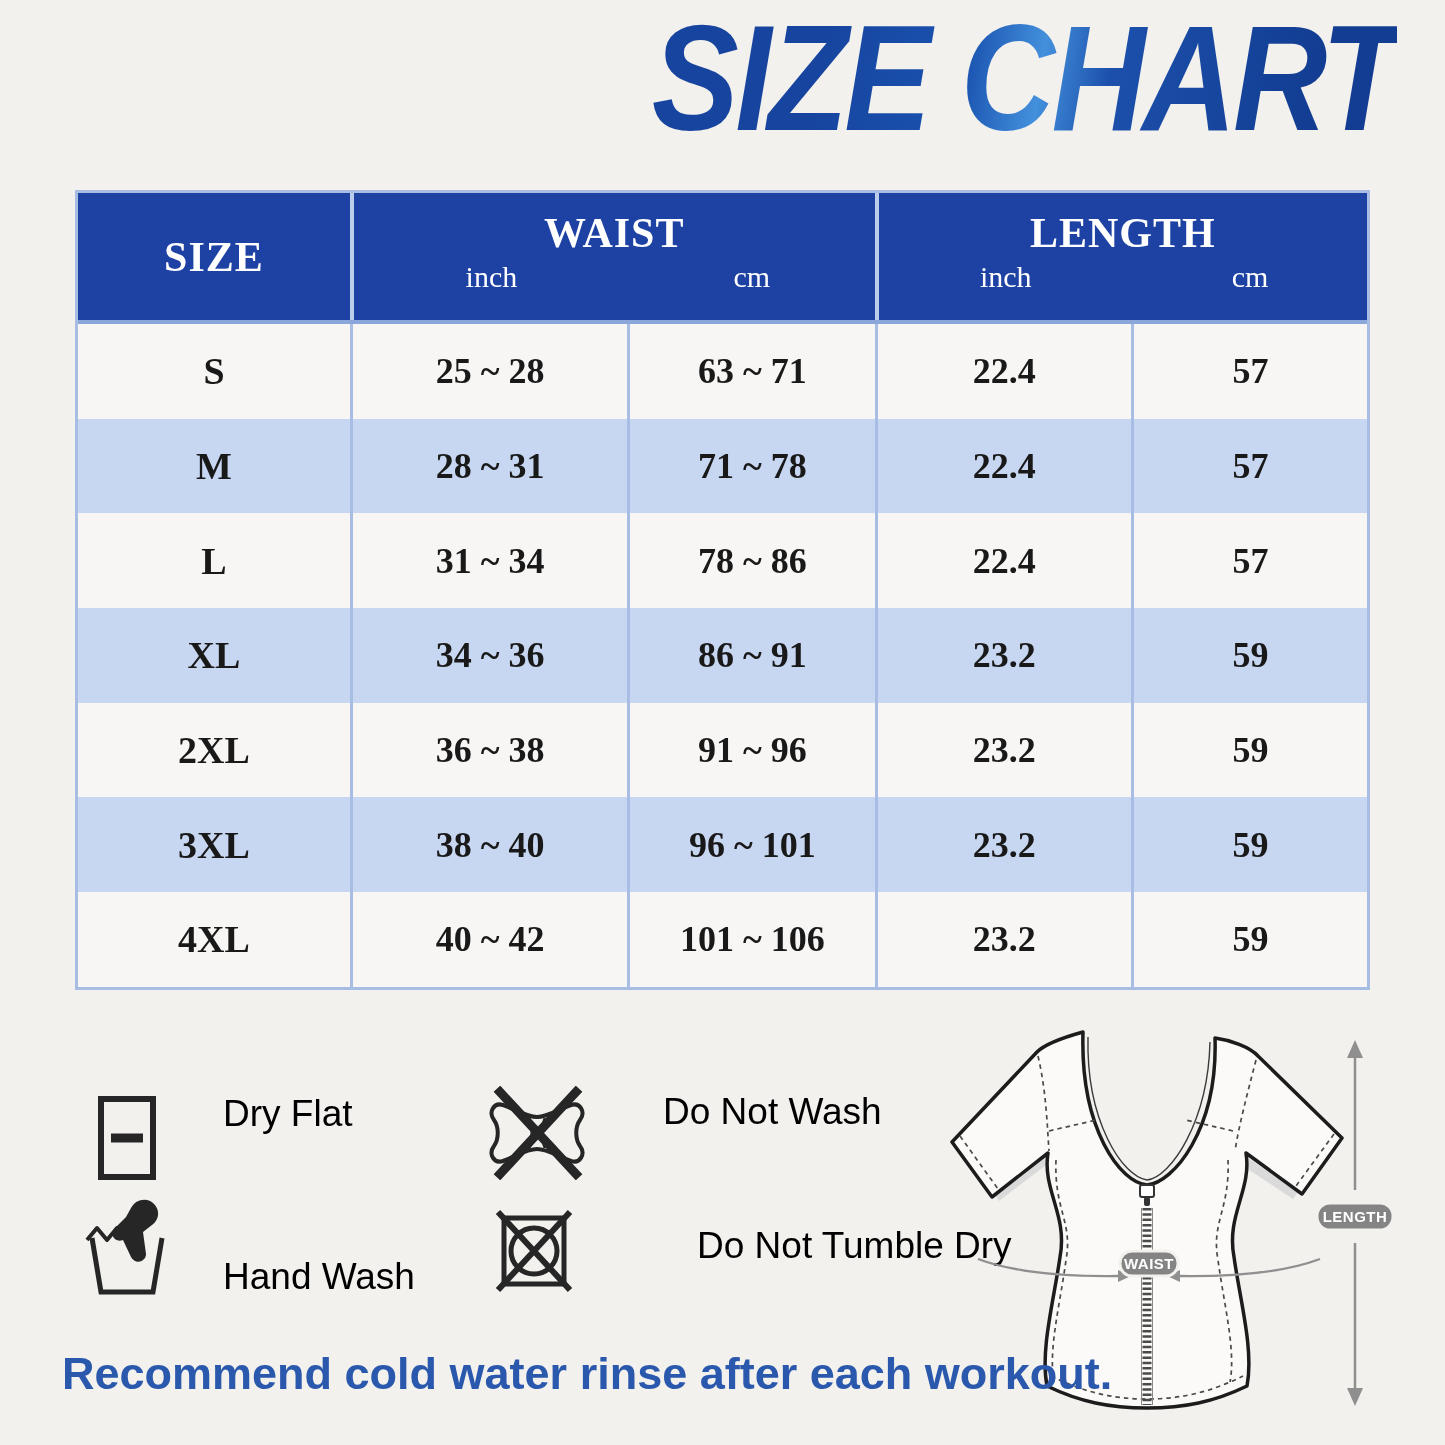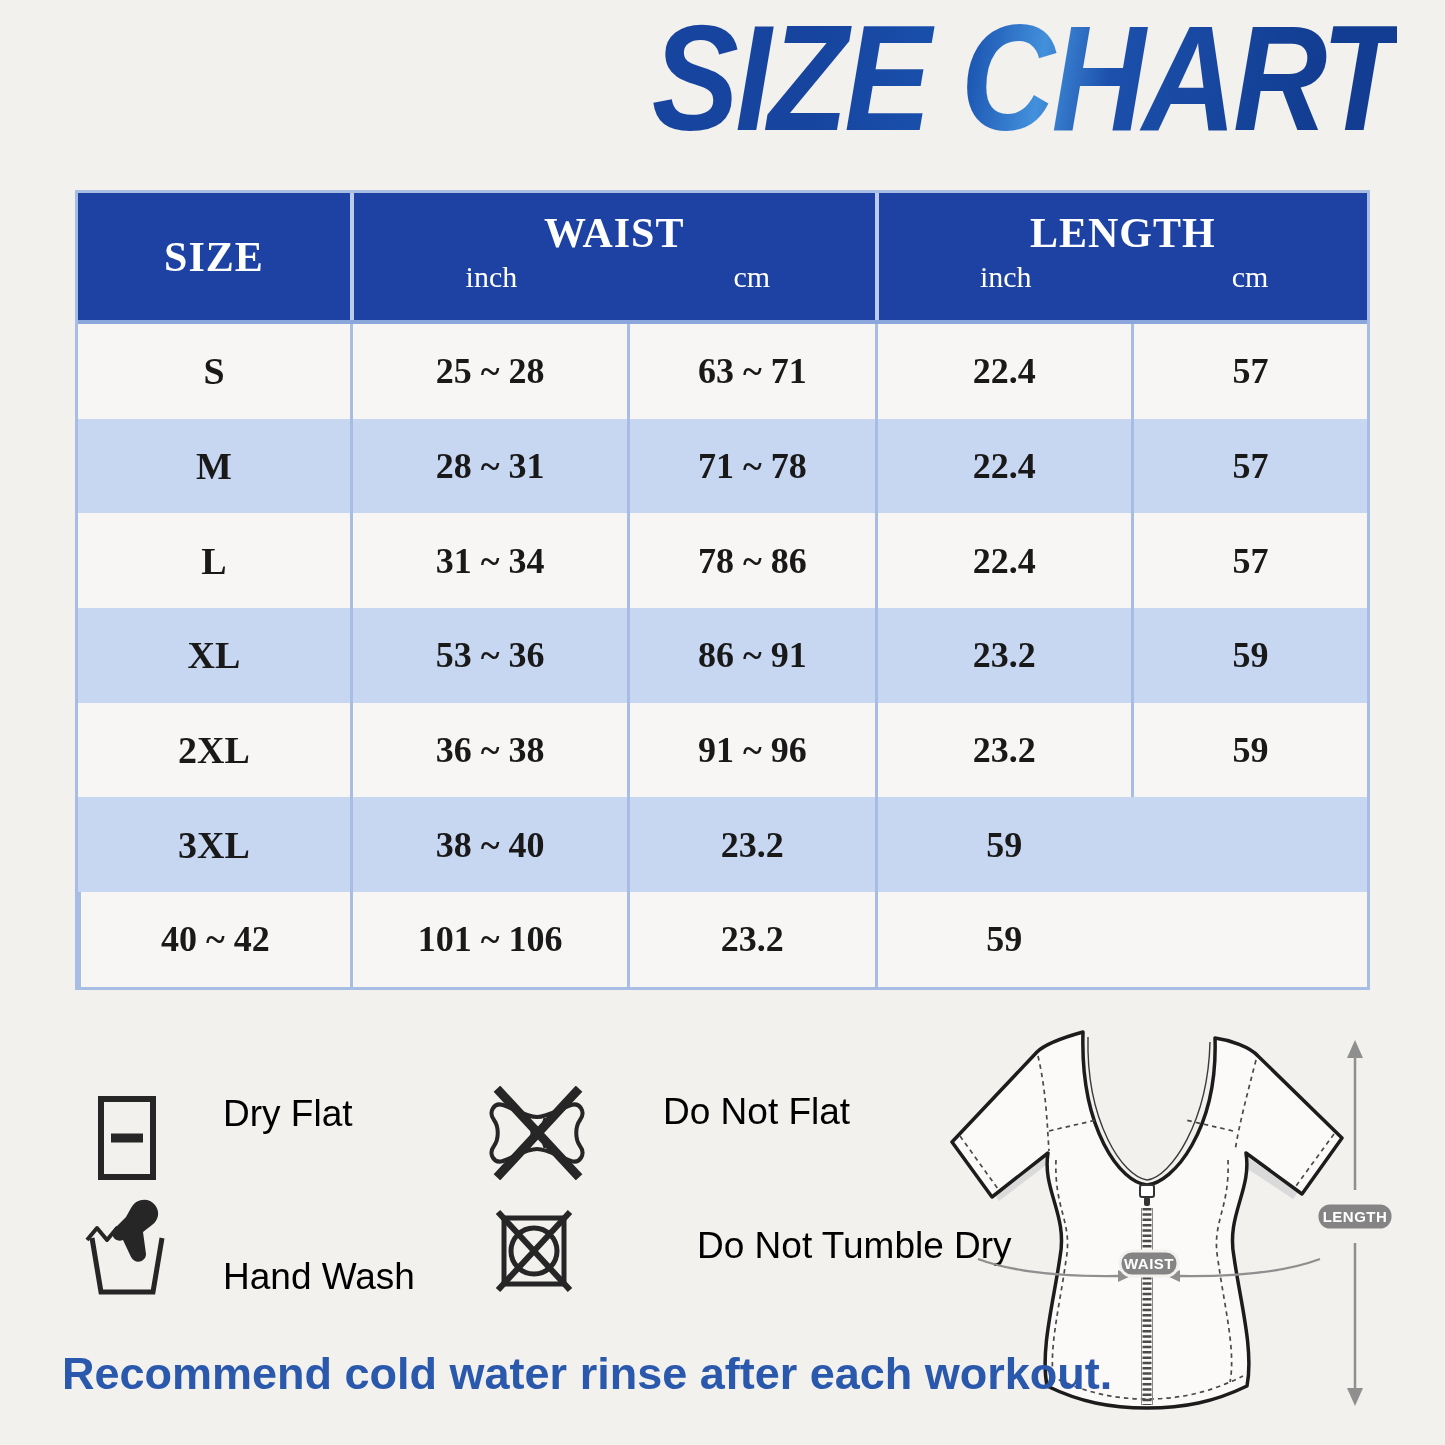--- a/index.html
+++ b/index.html
@@ -93,60 +93,62 @@
       </div>
       <div class="trow">
         <div class="td td-size">L</div>
         <div class="td">31 ~ 34</div>
         <div class="td">78 ~ 86</div>
         <div class="td">22.4</div>
         <div class="td">57</div>
       </div>
       <div class="trow alt">
         <div class="td td-size">XL</div>
-        <div class="td">53 ~ 36</div>
+        <div class="td">34 ~ 36</div>
         <div class="td">86 ~ 91</div>
         <div class="td">23.2</div>
         <div class="td">59</div>
       </div>
       <div class="trow">
         <div class="td td-size">2XL</div>
         <div class="td">36 ~ 38</div>
         <div class="td">91 ~ 96</div>
         <div class="td">23.2</div>
         <div class="td">59</div>
       </div>
       <div class="trow alt">
         <div class="td td-size">3XL</div>
         <div class="td">38 ~ 40</div>
-        <div class="td">23.2</div>
-        <div class="td">59</div>
-      </div>
-      <div class="trow">
+        <div class="td">96 ~ 101</div>
+        <div class="td">23.2</div>
+        <div class="td">59</div>
+      </div>
+      <div class="trow">
+        <div class="td td-size">4XL</div>
         <div class="td">40 ~ 42</div>
         <div class="td">101 ~ 106</div>
         <div class="td">23.2</div>
         <div class="td">59</div>
       </div>
     </div>
   </div>
 
   <div class="icon-abs" style="left:98px; top:1096px;">
     <div class="dryflat-box">
         <div class="bar"></div>
       </div>
   </div>
   <span class="care-label" style="left:223px; top:1096px;">Dry Flat</span>
 
   <svg class="icon-abs" style="left:484px; top:1086px;" width="106" height="94" viewBox="0 0 106 94">
     <path d="M10,34 C4,26 10,16 19,19 C33,24 42,31 53,31 C64,31 73,24 87,19 C96,16 102,26 96,34 C91,41 91,53 96,60 C102,68 96,78 87,75 C73,70 64,63 53,63 C42,63 33,70 19,75 C10,78 4,68 10,60 C15,53 15,41 10,34 Z" fill="none" stroke="#262626" stroke-width="4"></path>
     <path d="M45,32 C49,42 49,52 45,62 M61,32 C57,42 57,52 61,62" fill="none" stroke="#262626" stroke-width="3"></path>
     <path d="M16,6 L92,88 M92,6 L16,88" stroke="#262626" stroke-width="9" stroke-linecap="square" fill="none"></path>
   </svg>
-  <span class="care-label" style="left:663px; top:1094px;">Do Not Flat</span>
+  <span class="care-label" style="left:663px; top:1094px;">Do Not Wash</span>
 
   <svg class="icon-abs" style="left:84px; top:1196px;" width="90" height="104" viewBox="0 0 90 104">
     <path d="M8,42 L17,96 L69,96 L78,42" fill="none" stroke="#262626" stroke-width="5"></path>
     <path d="M3,44 L13,32 L23,44 L33,32 L43,44" fill="none" stroke="#262626" stroke-width="4" stroke-linejoin="round"></path>
     <path d="M47,12 C52,2 65,1 71,9 C76,15 75,24 68,29 L59,36 L62,58 C62,66 51,69 47,61 L39,44 C31,47 25,39 31,32 L42,21 Z" fill="#262626"></path>
   </svg>
   <span class="care-label" style="left:223px; top:1224px;margin-top:35px;">Hand Wash</span>
 
   <svg class="icon-abs" style="left:494px; top:1208px;" width="80" height="86" viewBox="0 0 80 86">
     <rect x="10" y="10" width="60" height="66" fill="none" stroke="#262626" stroke-width="5"></rect>

